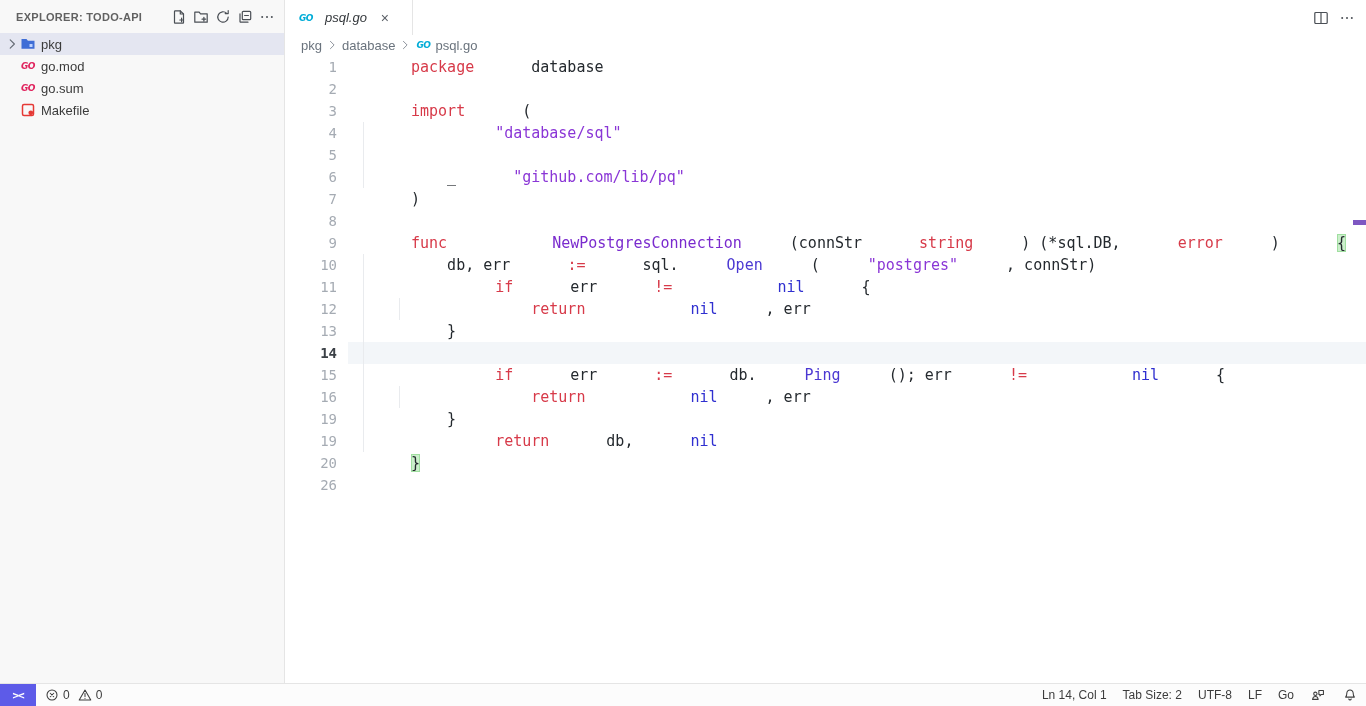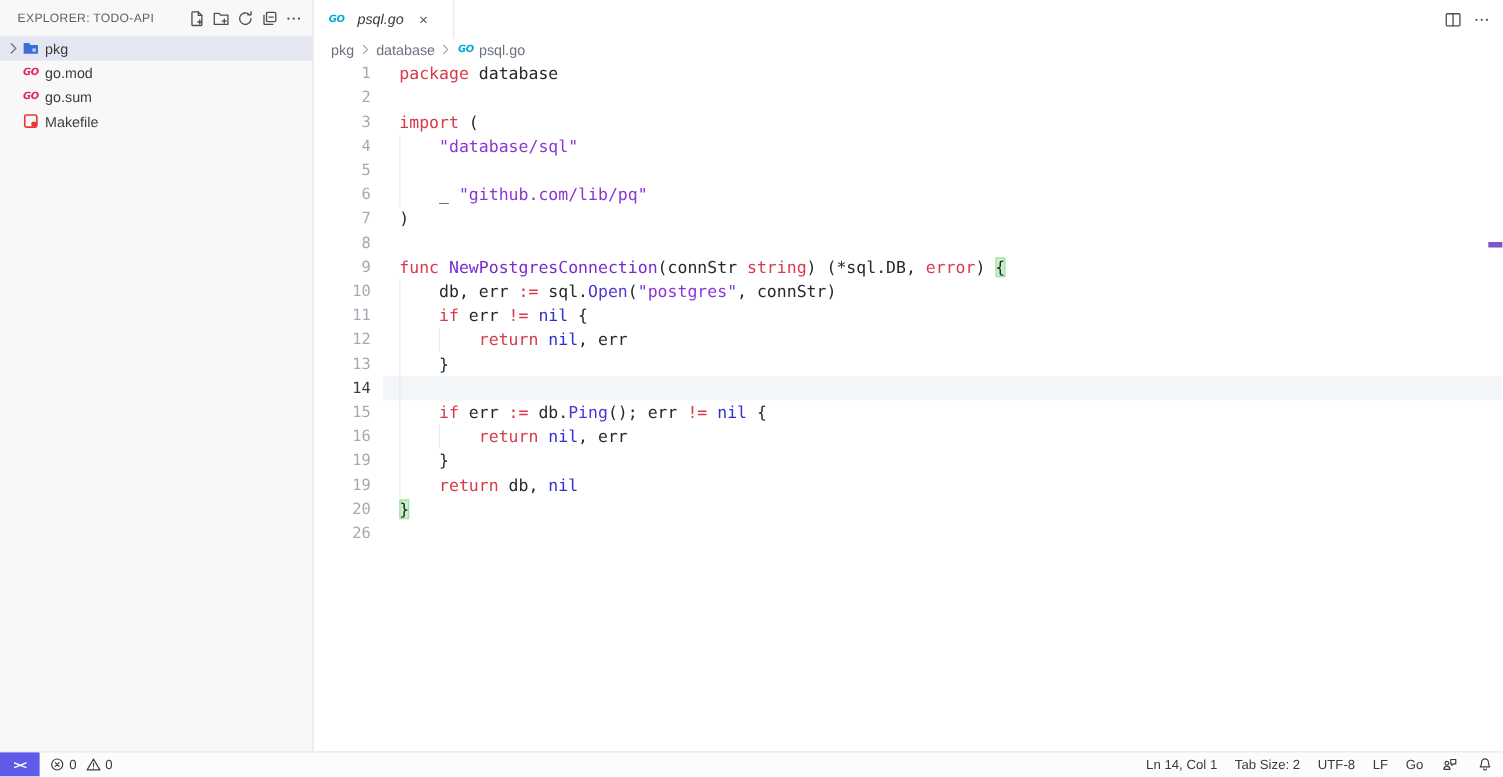--- a/index.html
+++ b/index.html
@@ -3,21 +3,21 @@
 <meta charset="utf-8">
 <style>
   * { margin:0; padding:0; box-sizing:border-box; }
   html,body { width:1366px; height:706px; overflow:hidden; background:#ffffff;
               font-family:"Liberation Sans", sans-serif; }
   .app { position:relative; width:1366px; height:706px; }
 
   
   .sidebar { position:absolute; left:0; top:0; width:285px; bottom:23px;
              background:#f8f8f8; border-right:1px solid #e5e5e5; }
-  .sidebar-header { height:33px; display:flex; align-items:center; padding:0 6px 0 16px; }
+  .sidebar-header { height:33px; display:flex; align-items:center; padding:0 6px 0 16px;font-weight:bold; }
   .sidebar-title { flex:1; font-size:11px; color:#616161; letter-spacing:.3px; white-space:nowrap; }
   .sb-toolbar { display:flex; align-items:center; }
   .icon-btn { width:22px; height:22px; display:flex; align-items:center; justify-content:center;
               color:#4a4f55; border-radius:4px; cursor:pointer; }
   .icon-btn svg { width:16px; height:16px; }
 
   .explorer-row { height:22px; display:flex; align-items:center; padding-left:4px;
                   font-size:13px; color:#3b3b3b; cursor:pointer; white-space:nowrap; }
   .explorer-row.selected { background:#e4e6f1; }
   .twistie { width:16px; height:16px; display:flex; align-items:center; justify-content:center; color:#646a73; flex:none; }
@@ -40,23 +40,23 @@
   .crumb { display:flex; align-items:center; cursor:pointer; }
   .crumb-sep { margin:0 3px; color:#8a9199; display:flex; }
   .crumb-sep svg { width:14px; height:14px; }
 
   .code-area { position:relative; font-family:"DejaVu Sans Mono", monospace;
                font-size:15px; line-height:22px; padding-top:1px; }
   .code-line { position:relative; height:22px; white-space:pre; padding-left:77px; }
   .code-line.current { background:linear-gradient(90deg, rgba(0,0,0,0) 0 62px, #f3f6f9 62px 100%); }
   .line-num { position:absolute; left:0; top:0; width:51px; height:22px; text-align:right;
               color:#a5abb3; font-size:14px; cursor:pointer; }
-  .code-line.current .line-num { color:#3b4046; }
+  .code-line.current .line-num { color:#3b4046;font-weight:bold; }
   .guide { position:absolute; top:0; bottom:0; width:1px; background:#e9ebee; }
-  .tok { white-space:pre; }
+  .tok { white-space:pre;margin-left:48px; }
   .tok.brk-hl { background:#cbefcb; outline:1px solid #a0dfa0; outline-offset:-1px; }
 
   .overview-mark { position:absolute; right:0; top:220px; width:13px; height:5px; background:#7e57c2; }
 
   
   .statusbar { position:absolute; left:0; right:0; bottom:0; height:23px; background:#fcfcfc;
                border-top:1px solid #e5e5e5; display:flex; align-items:stretch;
                font-size:12px; color:#3c3c3c; }
   .remote { width:36px; display:flex; align-items:center; justify-content:center;
             color:#ffffff; cursor:pointer; font:700 11px "DejaVu Sans Mono", monospace; letter-spacing:-1px; }

